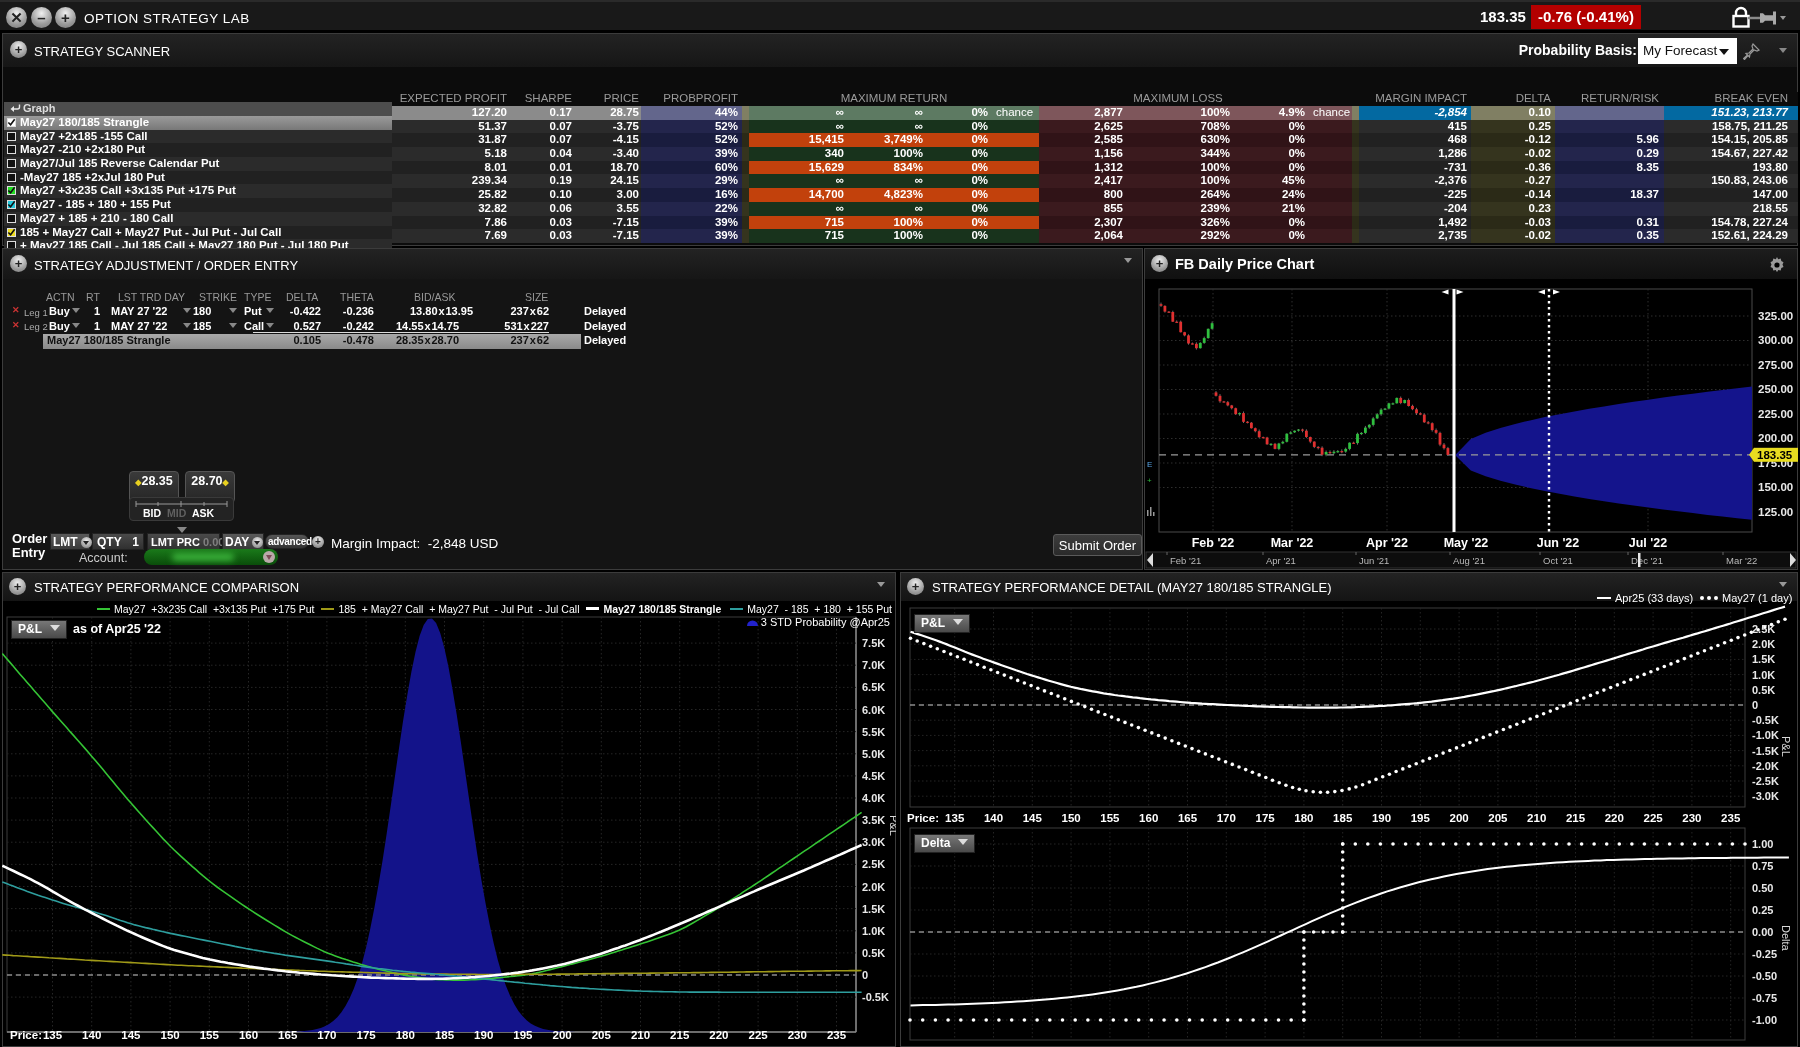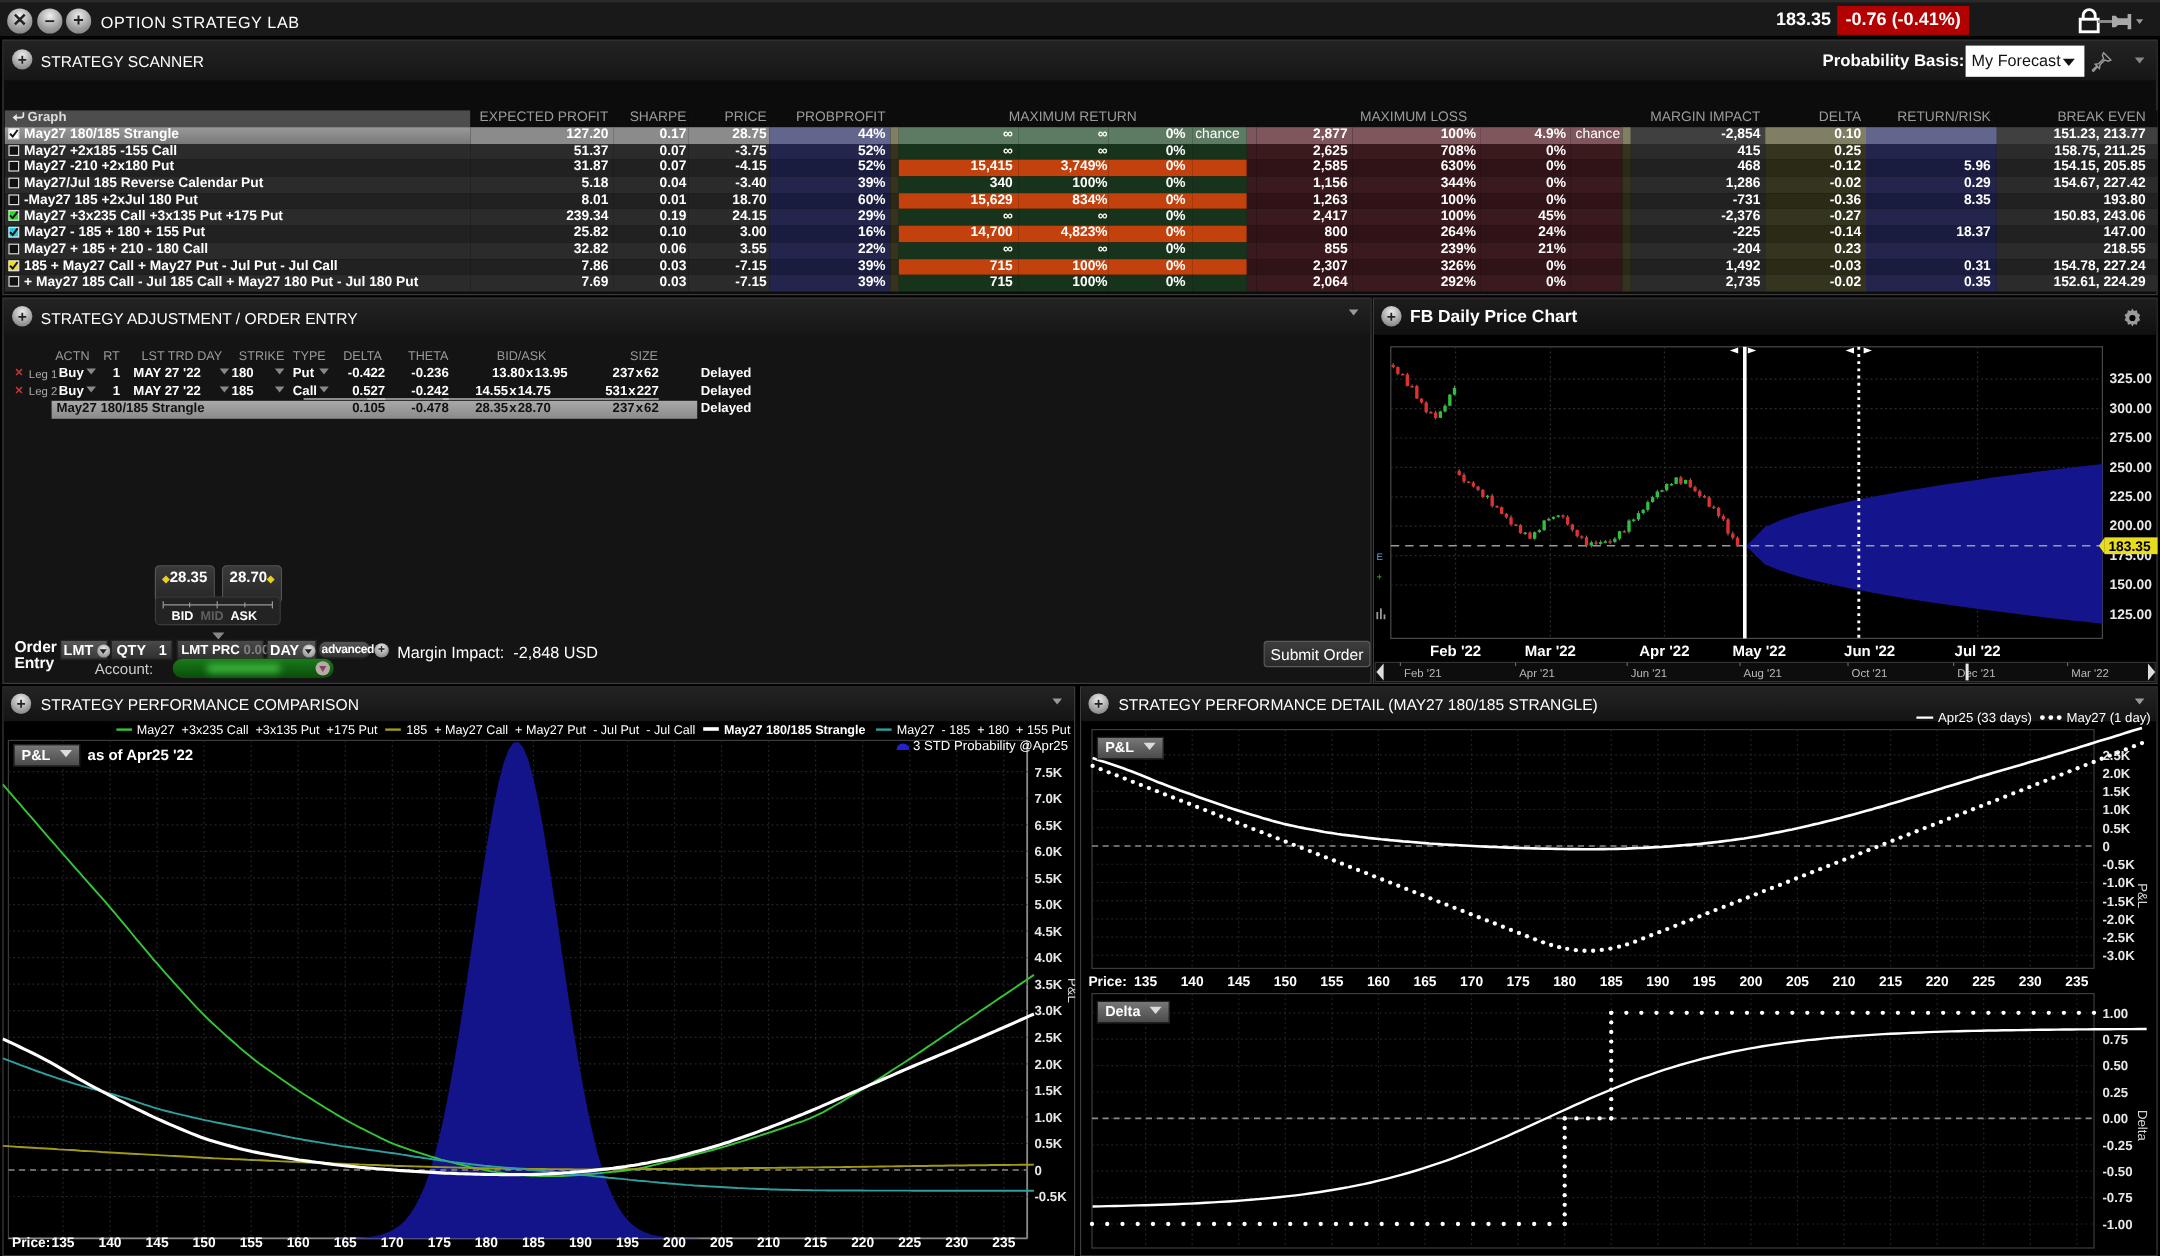--- a/index.html
+++ b/index.html
@@ -34,21 +34,21 @@
 #editbtn { position:absolute; left:8px; top:2px; background:linear-gradient(#454545,#333); border:1px solid #636363;
   color:#fff; font-size:11.5px; padding:1px 4px 2px; }
 #edittxt { position:absolute; left:88px; top:4px; color:#fff; font-size:13px; }
 
 
 #tbl { position:absolute; left:1px; top:58px; width:1794px; }
 .tr { position:relative; height:13.7px; width:100%; }
 .th { height:14px; }
 .tr > div { position:absolute; top:0; height:100%; font-size:11.5px; color:#fff; font-weight:bold;
   white-space:nowrap; line-height:13.5px; }
-.c-name { left:0; width:388px; }
+.c-name { left:0; width:388px;margin-top:10px; }
 .c-num { text-align:right; }
 
 .c-ep   { left:388px; width:119px; padding-right:4px; }
 .c-sh   { left:507px; width:63px;  padding-right:2px; }
 .c-pr   { left:570px; width:67px;  padding-right:2px; }
 .c-prob { left:637px; width:101px; padding-right:4px; }
 .c-sep1 { left:738px; width:7px; }
 .c-mr1  { left:745px; width:100px; padding-right:5px; }
 .c-mr2  { left:845px; width:75px;  padding-right:1px; }
 .c-mr3  { left:920px; width:70px;  padding-right:6px; text-align:right; }
@@ -76,21 +76,21 @@
 .odd .c-mr1,.odd .c-mr2,.odd .c-mr3,.odd .c-grx { background:#c2410c; }
 .even  .c-ml1,.even .c-ml2,.even .c-ml3,.even .c-rdx { background:#3b1a1e; }
 .odd .c-ml1,.odd .c-ml2,.odd .c-ml3,.odd .c-rdx { background:#301317; }
 .even  .c-dl { background:#35341e; } .odd .c-dl { background:#2b2a17; }
 .even  .c-sep1,.even .c-sep3 { background:#35341e; }
 .odd .c-sep1,.odd .c-sep3 { background:#2b2a17; }
 .even  .c-sep2 { background:#3b1a1e; } .odd .c-sep2 { background:#301317; }
 
 .sel .c-name { background:linear-gradient(#9a9a9a,#787878); }
 .sel .c-ep,.sel .c-sh,.sel .c-pr { background:#8b8b8b; }
-.sel .c-mg,.sel .c-be { background:#404040; }
+.sel .c-mg,.sel .c-be { background:#0369a1;font-style:italic; }
 .sel .c-prob,.sel .c-rr { background:#63668c; }
 .sel .c-mr1,.sel .c-mr2,.sel .c-mr3,.sel .c-grx { background:#5d7a62; }
 .sel .c-ml1,.sel .c-ml2,.sel .c-ml3,.sel .c-rdx { background:#7e565b; }
 .sel .c-dl,.sel .c-sep1,.sel .c-sep3 { background:#807f63; }
 .sel .c-sep2 { background:#7e565b; }
 .cb { display:inline-block; width:9px; height:9px; border:1.5px solid #ddd; background:#111;
   margin:0 4px 0 3px; vertical-align:-1px; }
 .cb.ck { background:#fff; }
 .cb svg { display:block; margin:-1px 0 0 -1px; }
 .nm {}
@@ -296,21 +296,21 @@
 <div class="c-num c-ep">8.01</div>
         <div class="c-num c-sh">0.01</div>
         <div class="c-num c-pr">18.70</div>
 <div class="c-num c-prob">60%</div>
         <div class="c-sep1"></div>
 <div class="c-num c-mr1">15,629</div>
         <div class="c-num c-mr2">834%</div>
         <div class="c-num c-mr3">0%</div>
         <div class="c-grx"></div>
         <div class="c-sep2"></div>
-<div class="c-num c-ml1">1,263</div>
+<div class="c-num c-ml1">1,312</div>
         <div class="c-num c-ml2">100%</div>
         <div class="c-num c-ml3">0%</div>
         <div class="c-rdx"></div>
         <div class="c-sep3"></div>
 <div class="c-num c-mg">-731</div>
         <div class="c-num c-dl">-0.36</div>
         <div class="c-num c-rr">8.35</div>
         <div class="c-num c-be">193.80</div>
 </div>
 <div class="tr even">

